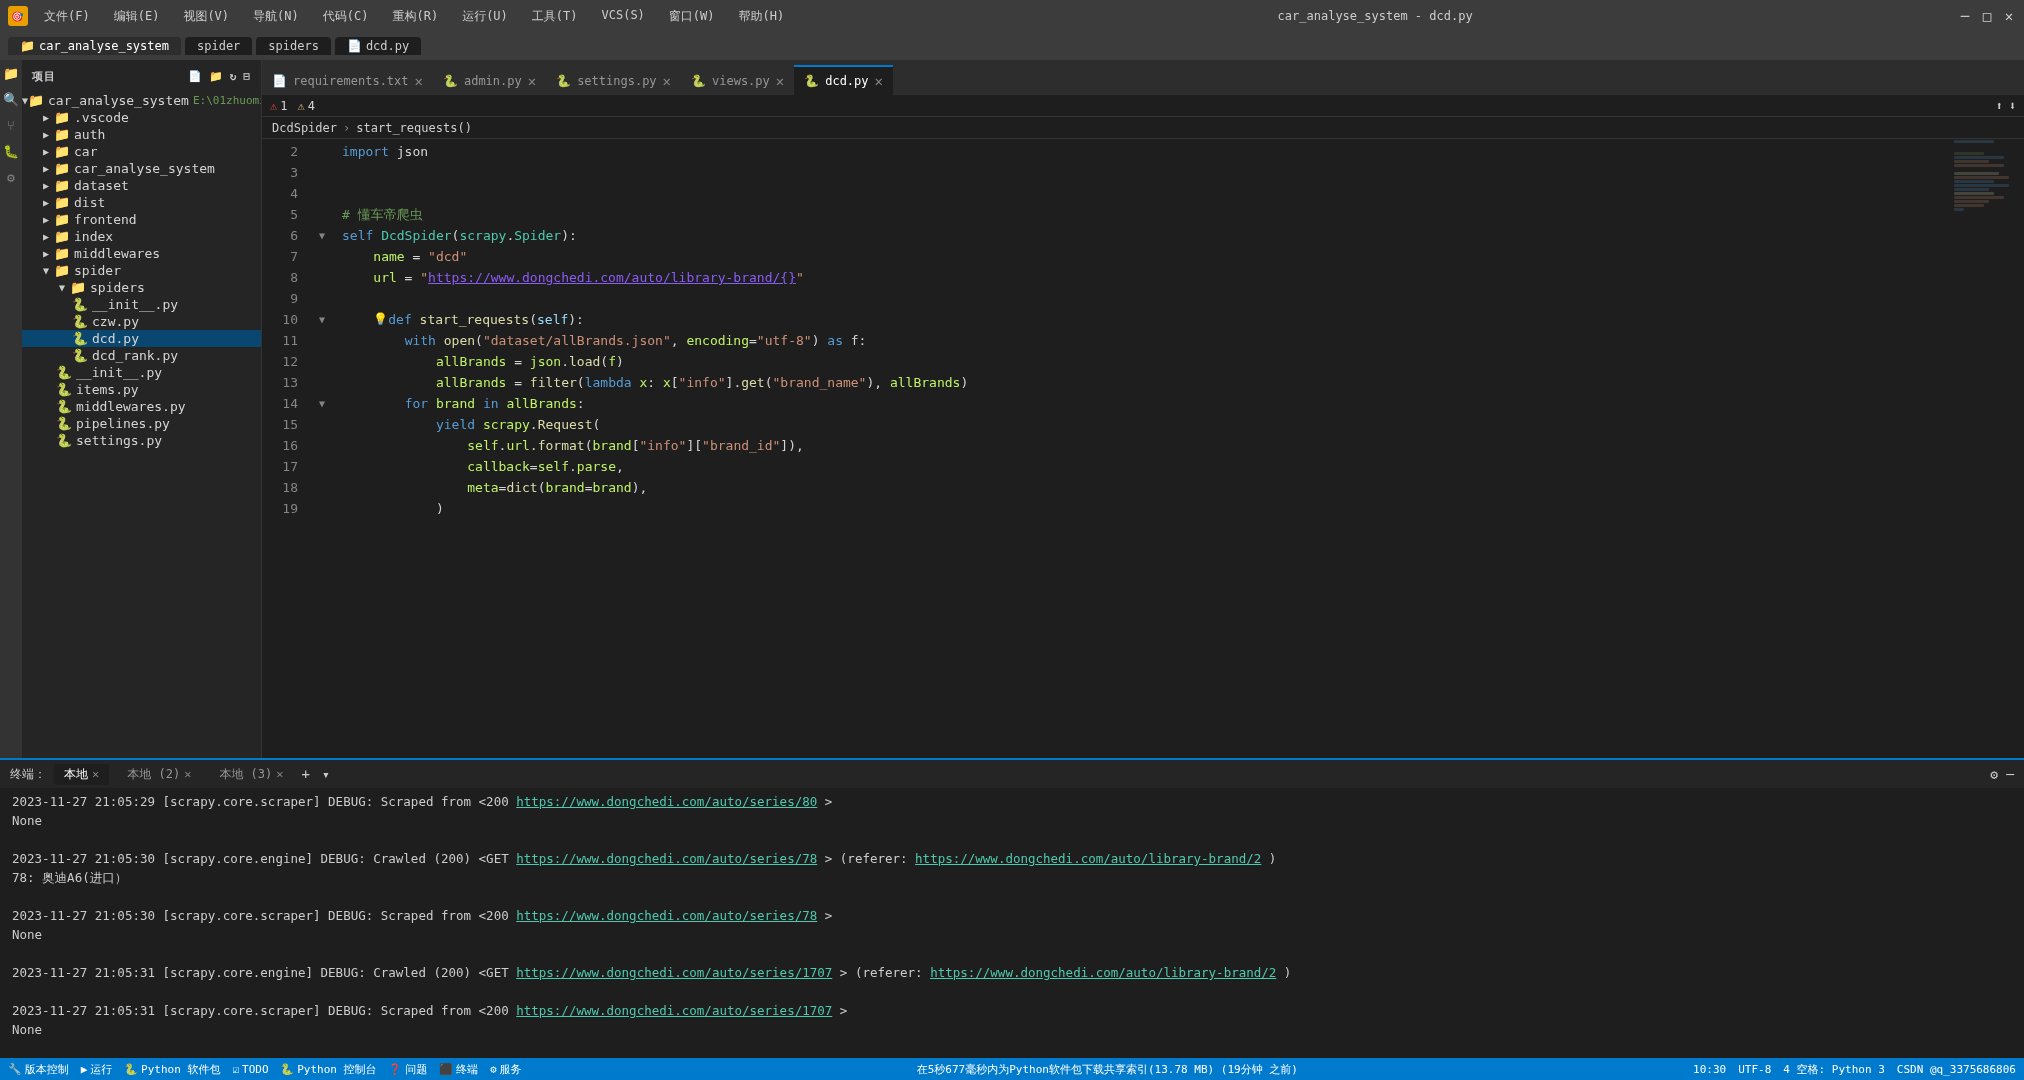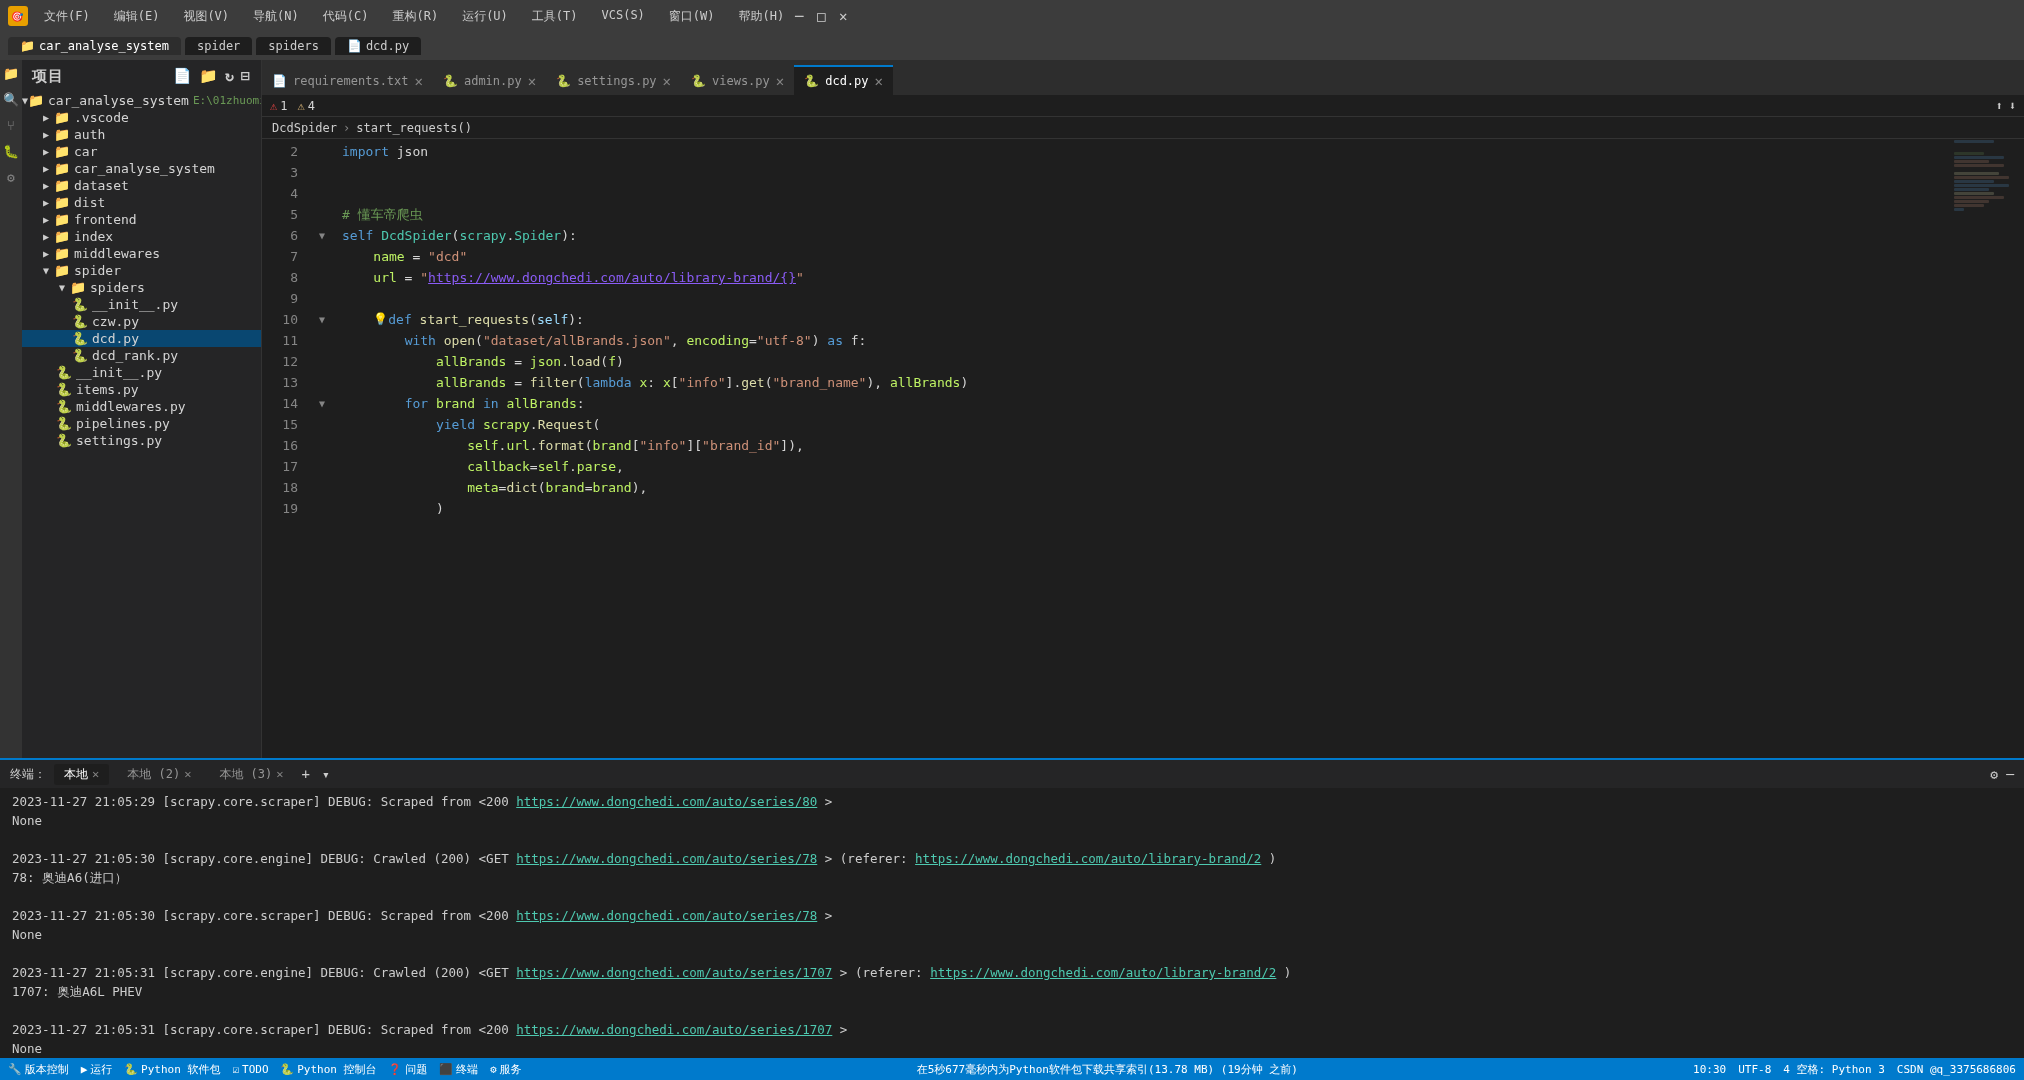--- a/index.html
+++ b/index.html
@@ -122,21 +122,21 @@
       overflow-y: auto;
       border-right: 1px solid #333;
     }
     .sidebar-header {
       height: 32px;
       padding: 0 10px;
       display: flex;
       align-items: center;
       justify-content: space-between;
       background: #252526;
-      font-size: 15px;
+      font-size: 11px;
       text-transform: uppercase;
       font-weight: bold;
       letter-spacing: 1px;
       color: #cccccc;
     }
     .sidebar-header-icons {
       display: flex; gap: 6px;
     }
     .tree-item {
       display: flex;
@@ -413,20 +413,21 @@
     <span class="title-bar-menu-item">视图(V)</span>
     <span class="title-bar-menu-item">导航(N)</span>
     <span class="title-bar-menu-item">代码(C)</span>
     <span class="title-bar-menu-item">重构(R)</span>
     <span class="title-bar-menu-item">运行(U)</span>
     <span class="title-bar-menu-item">工具(T)</span>
     <span class="title-bar-menu-item">VCS(S)</span>
     <span class="title-bar-menu-item">窗口(W)</span>
     <span class="title-bar-menu-item">帮助(H)</span>
   </div>
+  <div class="title-bar-title">car_analyse_system - dcd.py</div>
   <div class="title-bar-controls">
     <span class="title-bar-btn">─</span>
     <span class="title-bar-btn">□</span>
     <span class="title-bar-btn">✕</span>
   </div>
 </div>
 
 <div class="project-bar">
   <div class="project-tab active">📁 <span>car_analyse_system</span></div>
   <div class="project-tab">
@@ -837,21 +838,20 @@
     </div>
     <div>None</div>
     <div>&nbsp;</div>
     <div>
       <span>2023-11-27 21:05:31 [scrapy.core.engine] DEBUG: Crawled (200) &lt;GET </span>
       <span class="t-link">https://www.dongchedi.com/auto/series/1707</span>
       <span>&gt; (referer: </span>
       <span class="t-link">https://www.dongchedi.com/auto/library-brand/2</span>
       <span>)</span>
     </div>
-    <div>1707: 奥迪A6L PHEV</div>
     <div>&nbsp;</div>
     <div>
       <span>2023-11-27 21:05:31 [scrapy.core.scraper] DEBUG: Scraped from &lt;200 </span>
       <span class="t-link">https://www.dongchedi.com/auto/series/1707</span>
       <span>&gt;</span>
     </div>
     <div>None</div>
 
   </div>
 </div>

